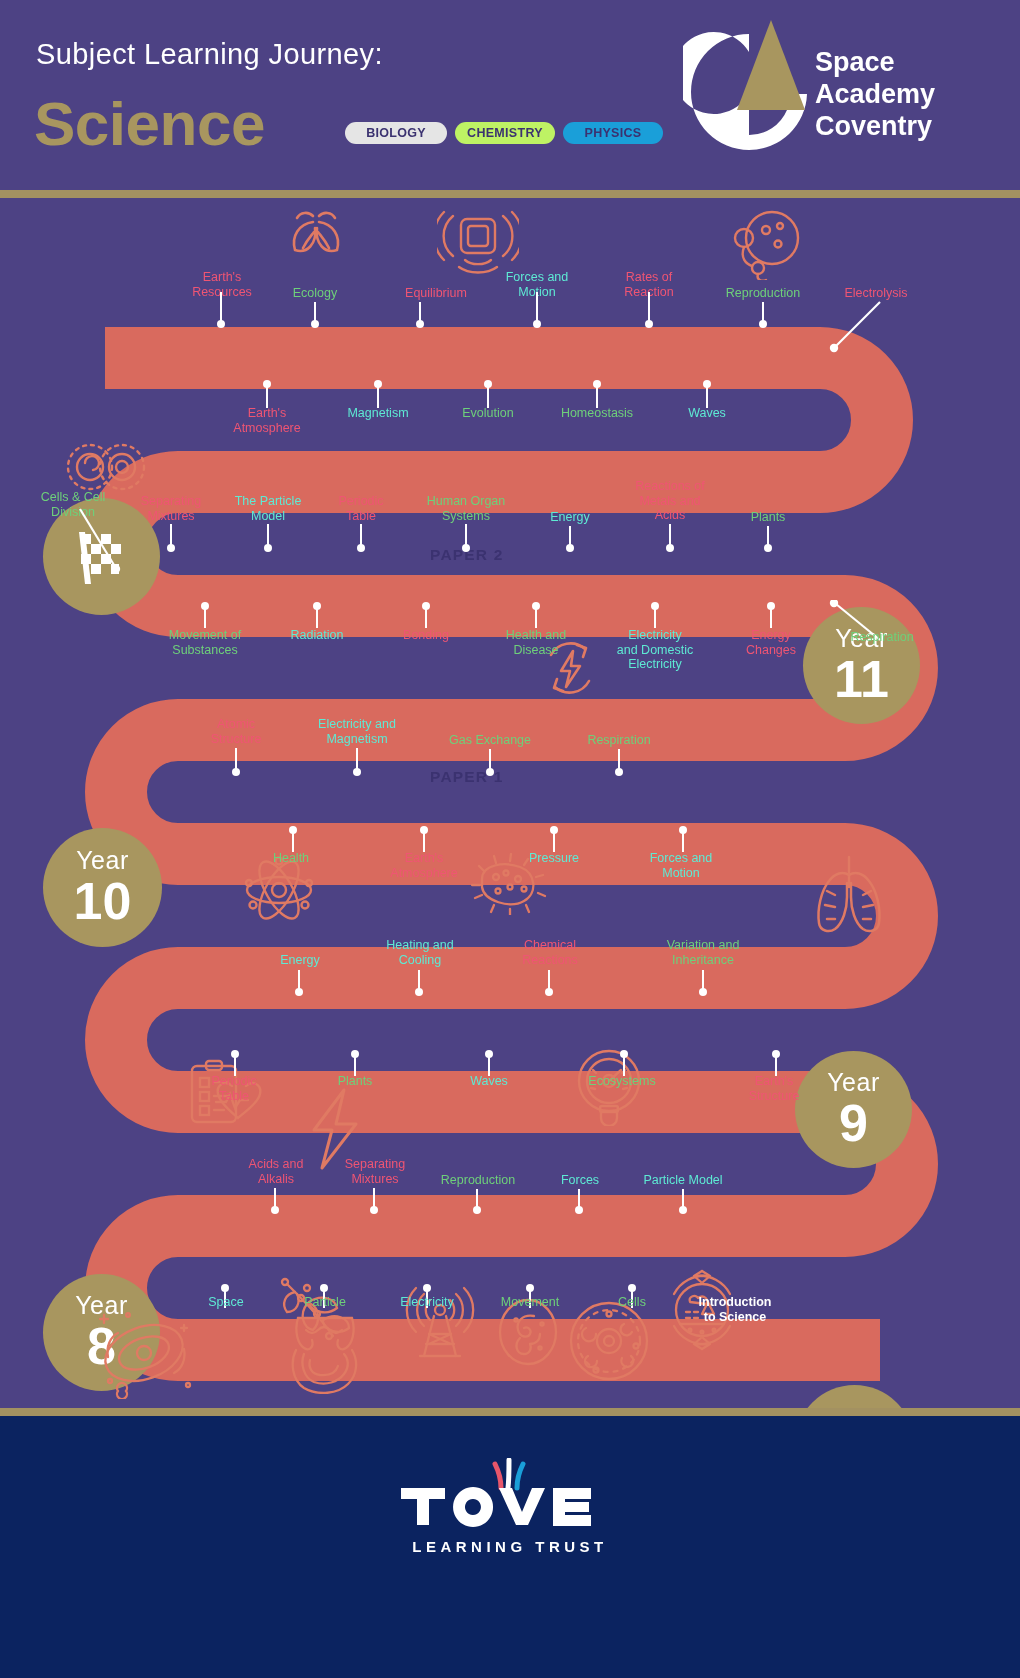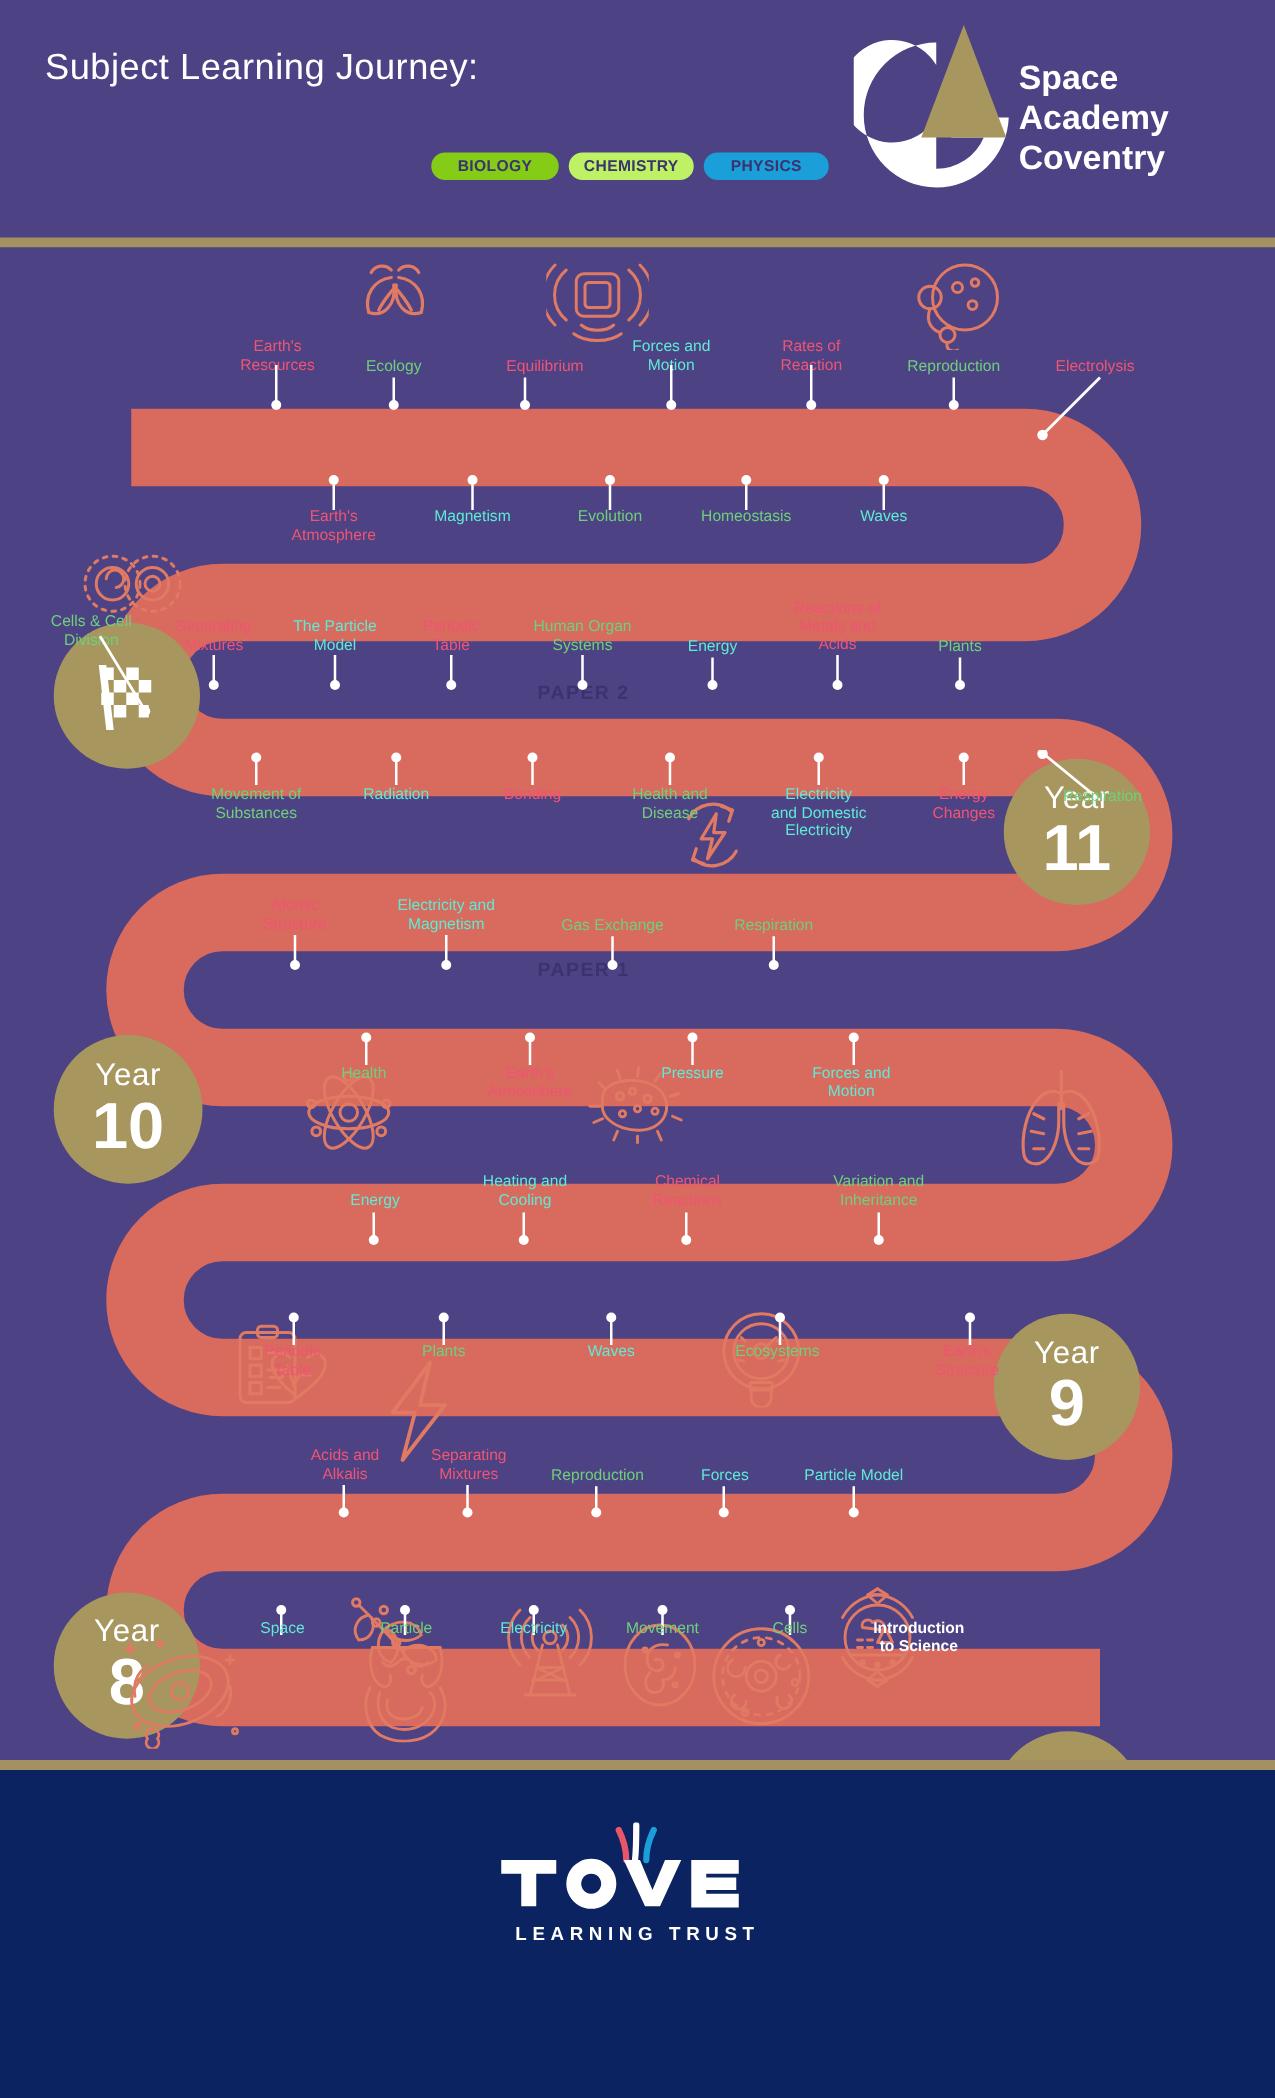--- a/index.html
+++ b/index.html
@@ -26,21 +26,21 @@
   #title-line2 {
     position:absolute; left:34px; top:88px;
     font-size:62px; font-weight:bold; color:#a8965f; letter-spacing:-.5px;
   }
   .legend-pill {
     position:absolute; top:122px; height:22px; border-radius:11px;
     font-size:12.5px; font-weight:bold; color:#3b3270;
     display:flex; align-items:center; justify-content:center;
     letter-spacing:.3px;
   }
-  #pill-bio   { left:345px; width:102px; background:#84cc16; }
+  #pill-bio   { left:345px; width:102px; background:#e5e5e5; }
   #pill-chem  { left:455px; width:100px; background:#bef264; }
   #pill-phys  { left:563px; width:100px; background:#1a9fd9; }
 
   
   #logo { position:absolute; left:683px; top:12px; width:320px; height:160px; }
   #logo-text { position:absolute; left:132px; top:34px; color:#fff;
                font-size:27px; font-weight:bold; line-height:32px; }
 
   
   #journey {
@@ -113,20 +113,21 @@
   #tove-sub {
     margin-top:6px; color:#ffffff; font-size:15px; font-weight:bold;
     letter-spacing:4.5px;
   }
 </style>
 </head>
 <body>
 
 <div id="header">
   <div id="title-line1">Subject Learning Journey:</div>
+  <div id="title-line2">Science</div>
 
   <div class="legend-pill" id="pill-bio">BIOLOGY</div>
   <div class="legend-pill" id="pill-chem">CHEMISTRY</div>
   <div class="legend-pill" id="pill-phys">PHYSICS</div>
 
   <div id="logo">
     <svg width="135" height="160" viewBox="0 0 135 160">
       <path d="M66 82 A41 41 0 1 1 66 40 L66 22 A58 58 0 1 0 66 138 A58 58 0 0 0 124 82 L78 82 L78 98 L104 98 A41 41 0 0 1 66 123 Z" fill="#ffffff"></path>
       <path d="M88 8 L122 98 L54 98 Z" fill="#a8965f"></path>
     </svg>

